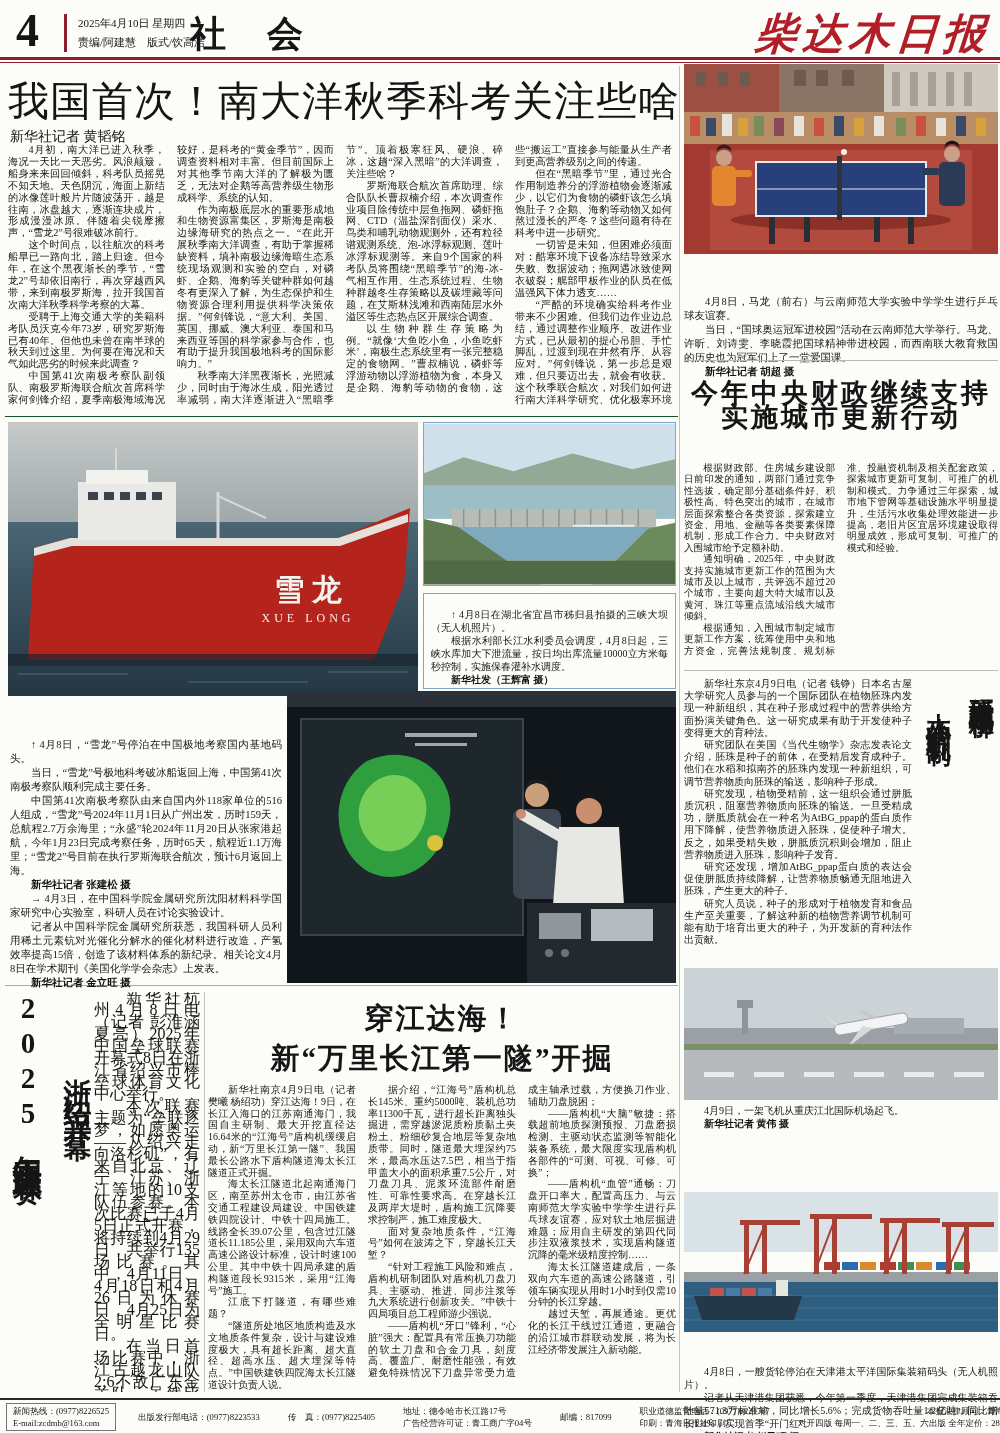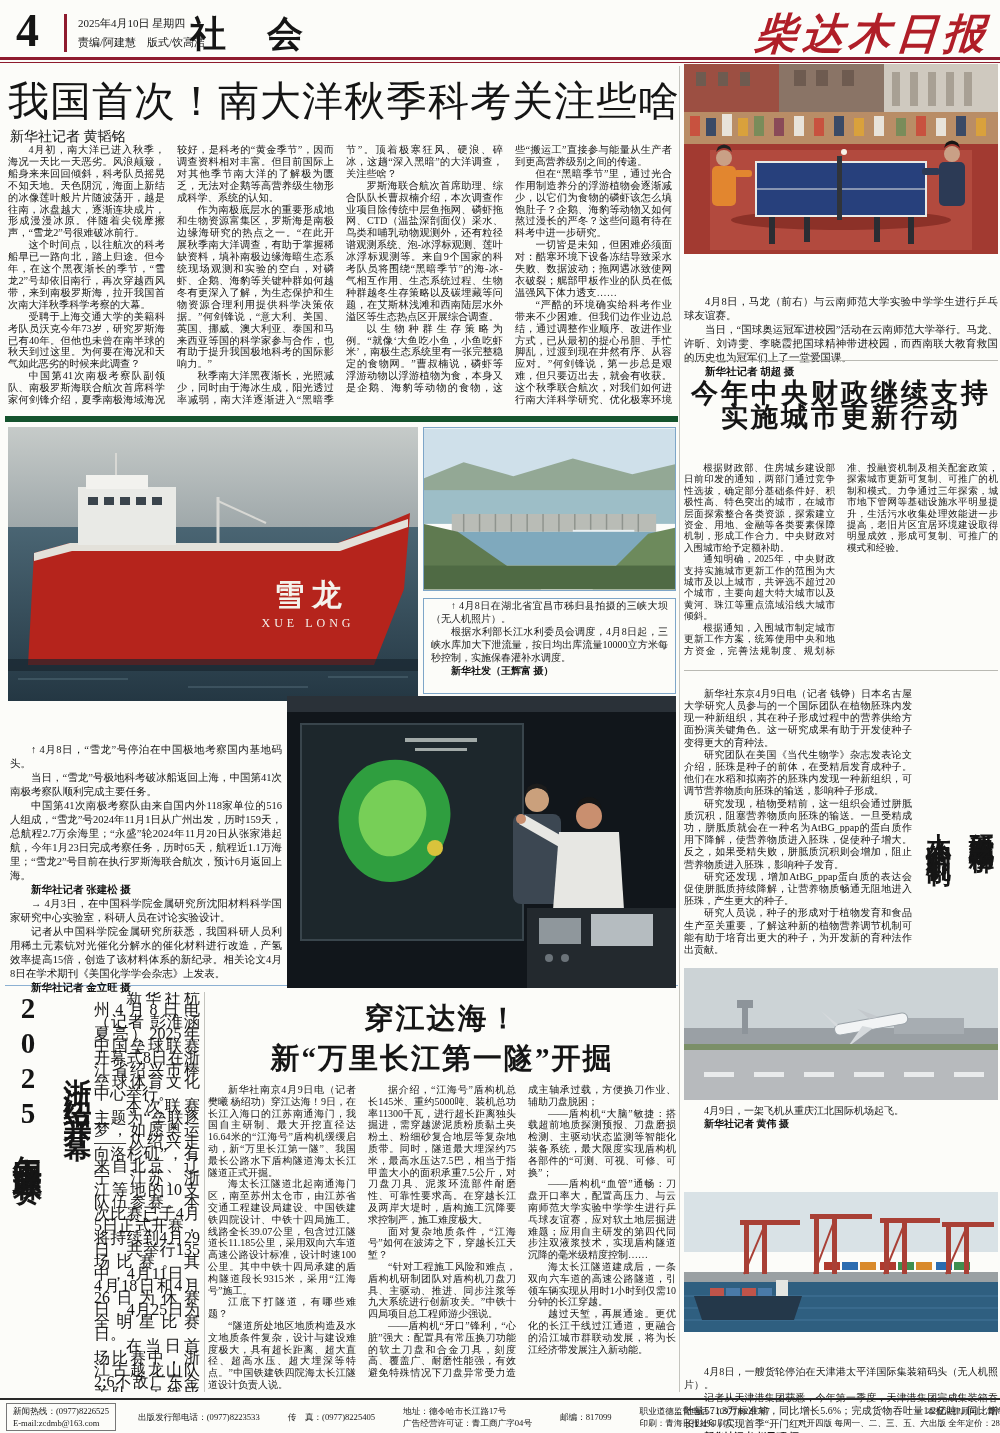--- a/index.html
+++ b/index.html
@@ -154,33 +154,33 @@
 
   <div class="abs urban-title" style="left:684px;top:372px;width:314px;">今年中央财政继续支持</div>
   <div class="abs urban-title" style="left:684px;top:396px;width:314px;">实施城市更新行动</div>
   <div class="abs jbody colbody urban-body" style="left:684px;top:462px;width:314px;">
       <p>根据财政部、住房城乡建设部日前印发的通知，两部门通过竞争性选拔，确定部分基础条件好、积极性高、特色突出的城市，在城市层面探索整合各类资源，探索建立资金、用地、金融等各类要素保障机制，形成工作合力。中央财政对入围城市给予定额补助。</p>
       <p>通知明确，2025年，中央财政支持实施城市更新工作的范围为大城市及以上城市，共评选不超过20个城市，主要向超大特大城市以及黄河、珠江等重点流域沿线大城市倾斜。</p>
       <p>根据通知，入围城市制定城市更新工作方案，统筹使用中央和地方资金，完善法规制度、规划标准、投融资机制及相关配套政策，探索城市更新可复制、可推广的机制和模式。力争通过三年探索，城市地下管网等基础设施水平明显提升，生活污水收集处理效能进一步提高，老旧片区宜居环境建设取得明显成效，形成可复制、可推广的模式和经验。</p>
     </div>
   <div class="abs rule-h" style="left:684px;top:670px;width:314px;"></div>
 
-  <div class="abs" style="left:684px;top:678px;width:314px;height:288px;display:flex;gap:10px;align-items:center;">
+  <div class="abs" style="left:684px;top:678px;width:314px;height:288px;display:flex;gap:10px;">
     <div class="jbody seed-body" style="flex:1;">
         <p>新华社东京4月9日电（记者 钱铮）日本名古屋大学研究人员参与的一个国际团队在植物胚珠内发现一种新组织，其在种子形成过程中的营养供给方面扮演关键角色。这一研究成果有助于开发使种子变得更大的育种法。</p>
         <p>研究团队在美国《当代生物学》杂志发表论文介绍，胚珠是种子的前体，在受精后发育成种子。他们在水稻和拟南芥的胚珠内发现一种新组织，可调节营养物质向胚珠的输送，影响种子形成。</p>
         <p>研究发现，植物受精前，这一组织会通过胼胝质沉积，阻塞营养物质向胚珠的输送。一旦受精成功，胼胝质就会在一种名为AtBG_ppap的蛋白质作用下降解，使营养物质进入胚珠，促使种子增大。反之，如果受精失败，胼胝质沉积则会增加，阻止营养物质进入胚珠，影响种子发育。</p>
         <p>研究还发现，增加AtBG_ppap蛋白质的表达会促使胼胝质持续降解，让营养物质畅通无阻地进入胚珠，产生更大的种子。</p>
         <p>研究人员说，种子的形成对于植物发育和食品生产至关重要，了解这种新的植物营养调节机制可能有助于培育出更大的种子，为开发新的育种法作出贡献。</p>
       </div>
     <div class="vtitle" style="font-size:25px;letter-spacing:5px;padding-top:14px;">大小的调节机制</div>
     <div class="vtitle" style="font-size:25px;letter-spacing:2px;">新研究发现植物种子</div>
   </div>
 
-  <div class="abs" style="left:5px;top:416px;width:673px;height:570px;border-top:6px solid #14532d;border-bottom:1px solid #8cb0d2;">
+  <div class="abs" style="left:5px;top:416px;width:673px;height:570px;border-top:1px solid #14532d;border-bottom:1px solid #8cb0d2;">
 
     <div class="abs photo" style="left:3px;top:5px;width:410px;height:274px;">
       <svg viewBox="0 0 410 274">
         <defs>
           <linearGradient id="sky" x1="0" y1="0" x2="0" y2="1">
               <stop offset="0" stop-color="#c6cbc9"></stop>
               <stop offset="1" stop-color="#9fa8aa"></stop>
             </linearGradient>
           <linearGradient id="sea" x1="0" y1="0" x2="0" y2="1">
               <stop offset="0" stop-color="#4a6573"></stop>
@@ -237,21 +237,21 @@
             <line x1="216" y1="86" x2="216" y2="104"></line>
         </g>
         <rect x="150" y="102" width="62" height="12" fill="#e9eff1"></rect>
         <rect y="104" width="253" height="34" fill="#7fa9bd"></rect>
         <polygon points="0,96 0,162 118,162 34,104" fill="#5f7a50"></polygon>
         <polygon points="253,100 253,162 170,162 226,106" fill="#6d8a5c"></polygon>
         <rect y="138" width="253" height="24" fill="#4f6a44"></rect>
       </svg>
     </div>
 
-    <div class="abs jbody caption-sm bluebox" style="left:418px;top:176px;width:253px;height:96px;padding:0 7px;">
+    <div class="abs jbody caption-sm bluebox" style="left:418px;top:176px;width:253px;height:96px;padding:14px 7px;">
       <div>
           <p>↑ 4月8日在湖北省宜昌市秭归县拍摄的三峡大坝（无人机照片）。</p>
           <p>根据水利部长江水利委员会调度，4月8日起，三峡水库加大下泄流量，按日均出库流量10000立方米每秒控制，实施保春灌补水调度。</p>
         </div>
       <p class="credit">新华社发（王辉富 摄）</p>
     </div>
 
     <div class="abs jbody caption" style="left:5px;top:286px;width:272px;">
       <div>
           <p>↑ 4月8日，“雪龙”号停泊在中国极地考察国内基地码头。</p>

